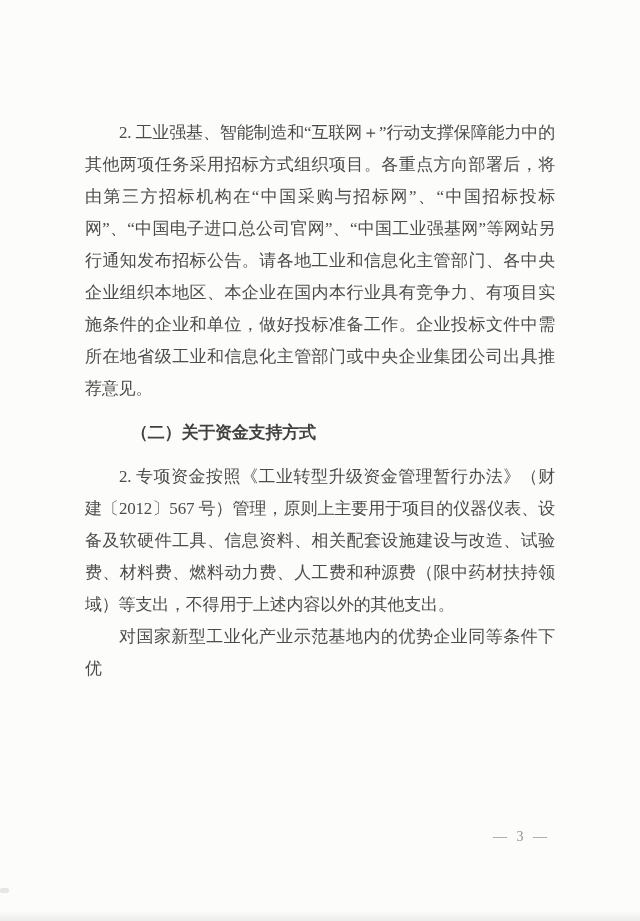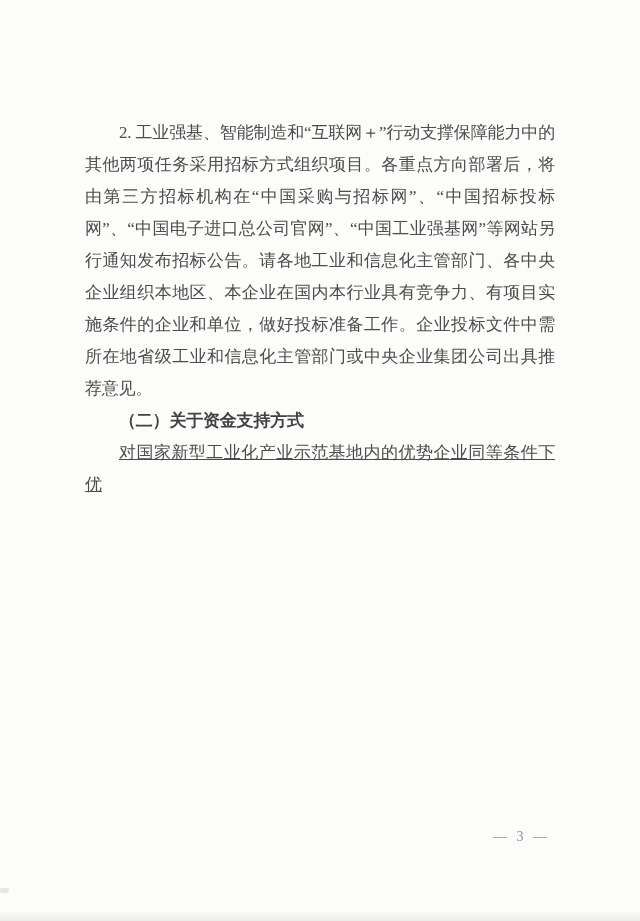--- a/index.html
+++ b/index.html
@@ -25,28 +25,27 @@
     letter-spacing: -0.2px;
     color: #4c4c4c;
     text-align: justify;
     text-justify: inter-ideograph;
   }
   .para {
     margin: 0;
     text-indent: 2em;
   }
   .heading {
-    margin: 0;
+    margin: 12px;
     text-indent: 2em;
     font-weight: bold;
     color: #424242;
   }
   .para.fill {
     text-align-last: justify;
-    text-decoration: underline;
   }
   .footer {
     position: absolute;
     top: 828px;
     right: 90px;
     font-size: 14px;
     line-height: 18px;
     color: #90949a;
     letter-spacing: 3px;
     font-family: "Liberation Serif", "DejaVu Serif", serif;
@@ -69,20 +68,21 @@
     border-radius: 2px;
   }
 </style>
 </head>
 <body>
 
 <div class="page">
   <div class="body-text">
     <p class="para">2. 工业强基、智能制造和“互联网＋”行动支撑保障能力中的其他两项任务采用招标方式组织项目。各重点方向部署后，将由第三方招标机构在“中国采购与招标网”、“中国招标投标网”、“中国电子进口总公司官网”、“中国工业强基网”等网站另行通知发布招标公告。请各地工业和信息化主管部门、各中央企业组织本地区、本企业在国内本行业具有竞争力、有项目实施条件的企业和单位，做好投标准备工作。企业投标文件中需所在地省级工业和信息化主管部门或中央企业集团公司出具推荐意见。</p>
     <p class="heading">（二）关于资金支持方式</p>
+    <p class="para">2. 专项资金按照《工业转型升级资金管理暂行办法》（财建〔2012〕567 号）管理，原则上主要用于项目的仪器仪表、设备及软硬件工具、信息资料、相关配套设施建设与改造、试验费、材料费、燃料动力费、人工费和种源费（限中药材扶持领域）等支出，不得用于上述内容以外的其他支出。</p>
     <p class="para fill">对国家新型工业化产业示范基地内的优势企业同等条件下优</p>
   </div>
 
   <div class="footer">— 3 —</div>
 
   <div class="scan-speck"></div>
   <div class="scan-edge-bottom"></div>
 </div>
 
 </body></html>

